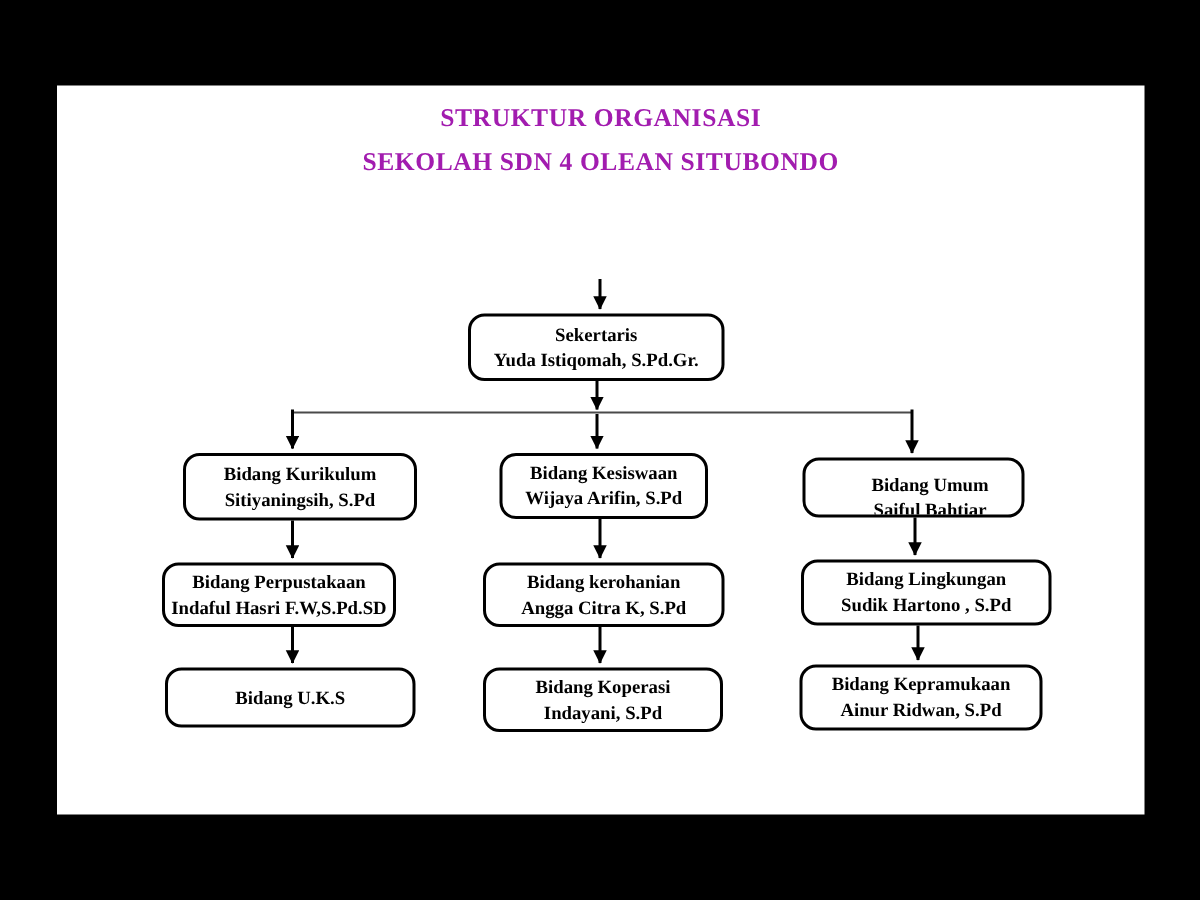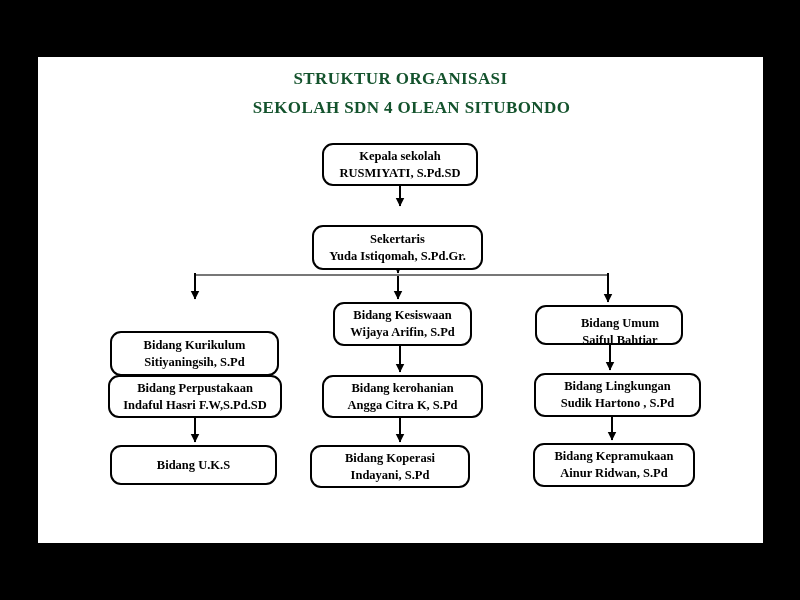--- a/index.html
+++ b/index.html
@@ -20,26 +20,26 @@
     background: #ffffff;
   }
   .title-line {
     position: absolute;
     left: 0;
     width: 100%;
     text-align: center;
     font-weight: bold;
     font-size: 17px;
     line-height: 20px;
-    color: #14532d;
+    color: #a21caf;
     letter-spacing: 0.4px;
     white-space: nowrap;
   }
   .title-1 { top: 12px; }
-  .title-2 { top: 41px; margin-left: 11px; }
+  .title-2 { top: 41px; }
   .node {
     position: absolute;
     box-sizing: border-box;
     background: #ffffff;
     border: 2.2px solid #000000;
     border-radius: 11px;
     display: flex;
     flex-direction: column;
     align-items: center;
     justify-content: center;
@@ -59,29 +59,29 @@
   .connectors {
     position: absolute;
     left: 0;
     top: 0;
     width: 725px;
     height: 486px;
     pointer-events: none;
   }
   
   .n-kepala       { left: 284px; top: 86px;  width: 156px; height: 43px; }
-  .n-sekertaris   { left: 274px; top: 168px; width: 171px; height: 45px; }
-  .n-kurikulum    { left: 72px;  top: 245px; width: 169px; height: 45px; margin-top: 29px; }
+  .n-sekertaris   { left: 274px; top: 152px; width: 171px; height: 45px; }
+  .n-kurikulum    { left: 84px;  top: 245px; width: 156px; height: 45px; }
   .n-kesiswaan    { left: 295px; top: 245px; width: 139px; height: 44px; text-align: right; }
   .n-umum         { left: 497px; top: 248px; width: 148px; height: 40px; }
-  .n-perpustakaan { left: 70px;  top: 318px; width: 174px; height: 43px; }
+  .n-perpustakaan { left: 70px;  top: 318px; width: 156px; height: 43px; }
   .n-kerohanian   { left: 284px; top: 318px; width: 161px; height: 43px; text-align: right; }
   .n-lingkungan   { left: 496px; top: 316px; width: 167px; height: 44px; }
   .n-uks          { left: 72px;  top: 388px; width: 167px; height: 40px; }
-  .n-koperasi     { left: 272px; top: 388px; width: 160px; height: 43px; }
+  .n-koperasi     { left: 284px; top: 388px; width: 160px; height: 43px; }
   .n-kepramukaan  { left: 495px; top: 386px; width: 162px; height: 44px; }
 </style>
 </head>
 <body>
 
 <div class="slide">
 
   <div class="title-line title-1">STRUKTUR ORGANISASI</div>
   <div class="title-line title-2">SEKOLAH SDN 4 OLEAN SITUBONDO</div>
 
@@ -98,24 +98,20 @@
     <line x1="360" y1="219" x2="360" y2="242" stroke="#000000" stroke-width="2" marker-end="url(#ah)"></line>
     <line x1="570" y1="216" x2="570" y2="245" stroke="#000000" stroke-width="2" marker-end="url(#ah)"></line>
     <line x1="157" y1="290" x2="157" y2="315" stroke="#000000" stroke-width="2" marker-end="url(#ah)"></line>
     <line x1="157" y1="361" x2="157" y2="385" stroke="#000000" stroke-width="2" marker-end="url(#ah)"></line>
     <line x1="362" y1="289" x2="362" y2="315" stroke="#000000" stroke-width="2" marker-end="url(#ah)"></line>
     <line x1="362" y1="361" x2="362" y2="385" stroke="#000000" stroke-width="2" marker-end="url(#ah)"></line>
     <line x1="572" y1="288" x2="572" y2="313" stroke="#000000" stroke-width="2" marker-end="url(#ah)"></line>
     <line x1="574" y1="360" x2="574" y2="383" stroke="#000000" stroke-width="2" marker-end="url(#ah)"></line>
   </svg>
 
-  <div class="node n-kepala">
-    <span>Kepala sekolah</span>
-    <span>RUSMIYATI, S.Pd.SD</span>
-  </div>
 
   <div class="node n-sekertaris">
     <span>Sekertaris</span>
     <span>Yuda Istiqomah, S.Pd.Gr.</span>
   </div>
 
   <div class="node n-kurikulum">
     <span>Bidang Kurikulum</span>
     <span>Sitiyaningsih, S.Pd</span>
   </div>

